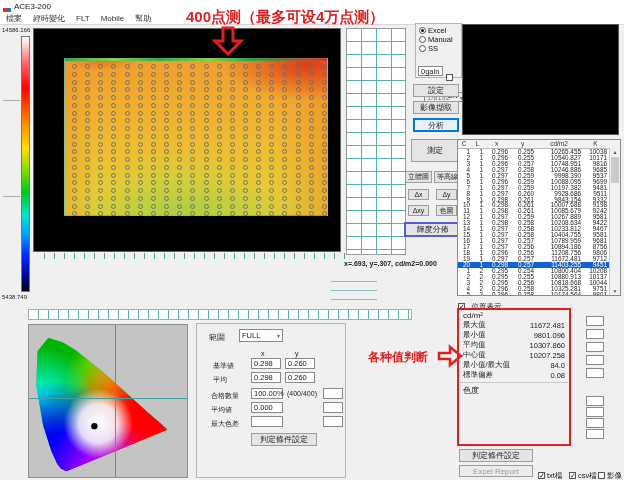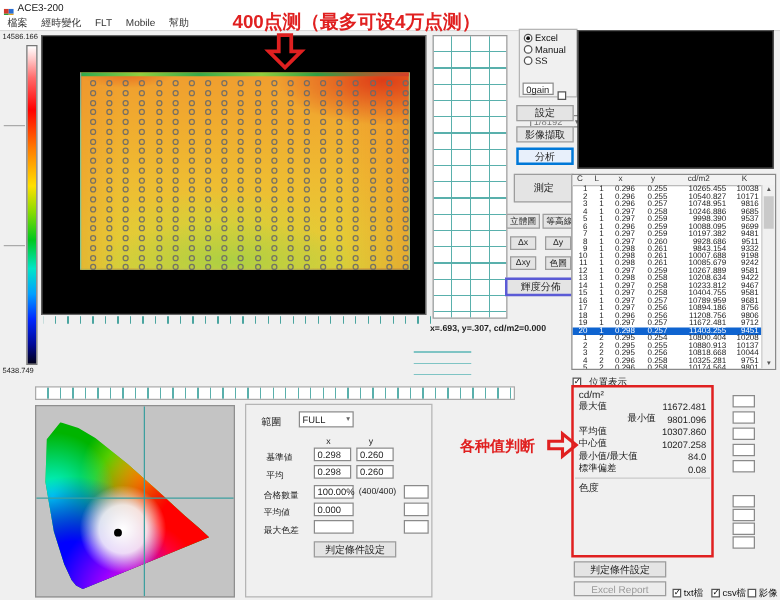--- a/index.html
+++ b/index.html
@@ -799,21 +799,21 @@
     <span class="cb on"></span>
     <span class="cb-lbl">位置表示</span>
   </div>
 
   <div class="abs sec-lbl" style="left:463px;top:311px;">cd/m²</div>
   <div class="abs" id="lum-rows" style="left:463px;top:320px;width:102px;">
       <div class="stat-row" style="height: 10px;">
         <span class="lbl">最大值</span>
         <span class="val">11672.481</span>
       </div>
-      <div class="stat-row" style="height: 10px; margin-left: 39px;">
+      <div class="stat-row" style="height: 10px;">
         <span class="lbl">最小值</span>
         <span class="val">9801.096</span>
       </div>
       <div class="stat-row" style="height: 10px;">
         <span class="lbl">平均值</span>
         <span class="val">10307.860</span>
       </div>
       <div class="stat-row" style="height: 10px;">
         <span class="lbl">中心值</span>
         <span class="val">10207.258</span>

